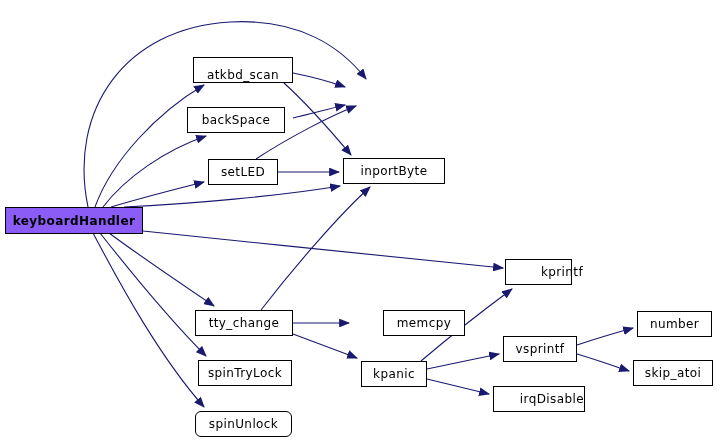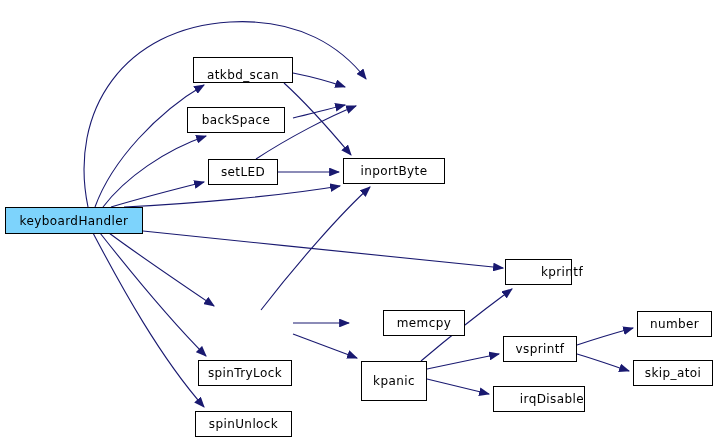--- a/index.html
+++ b/index.html
@@ -31,21 +31,22 @@
     display: flex;
     align-items: center;
     justify-content: center;
     font-size: 12px;
     letter-spacing: 0.4px;
     color: #000000;
     white-space: nowrap;
     cursor: pointer;
   }
   .node.root {
-    background: #7dd3fc;
+    background: #8b5cf6;
+    font-weight: bold;
   }
 </style>
 </head>
 <body>
 
 <div id="call-graph">
   <svg id="edge-layer" viewBox="0 0 720 443" xmlns="http://www.w3.org/2000/svg">
       <defs>
         <marker id="arrow" viewBox="0 0 10 8" refX="9" refY="4" markerWidth="10" markerHeight="8" orient="auto">
           <path d="M 0 0 L 10 4 L 0 8 Z" fill="#191970"></path>
@@ -86,30 +87,33 @@
     </div>
     <div class="node" style="left: 208px; top: 159px; width: 70px; height: 26px;">
       <span>setLED</span>
     </div>
     <div class="node" style="left: 343px; top: 158px; width: 102px; height: 26px;">
       <span>inportByte</span>
     </div>
     <div class="node" style="left: 505px; top: 259px; width: 67px; height: 26px; padding-left: 47px;">
       <span>kprintf</span>
     </div>
+    <div class="node" style="left: 195px; top: 310px; width: 98px; height: 26px;">
+      <span>tty_change</span>
+    </div>
     <div class="node" style="left: 353px; top: 310px; width: 82px; height: 26px; margin-left: 30px;">
       <span>memcpy</span>
     </div>
     <div class="node" style="left: 198px; top: 360px; width: 94px; height: 26px;">
       <span>spinTryLock</span>
     </div>
-    <div class="node" style="left: 195px; top: 411px; width: 97px; height: 26px;">
+    <div class="node" style="left: 195px; top: 411px; width: 97px; height: 26px; border-radius: 6px;">
       <span>spinUnlock</span>
     </div>
-    <div class="node" style="left: 361px; top: 361px; width: 66px; height: 40px;">
+    <div class="node" style="left: 361px; top: 361px; width: 66px; height: 26px;">
       <span>kpanic</span>
     </div>
     <div class="node" style="left: 503px; top: 336px; width: 74px; height: 26px;">
       <span>vsprintf</span>
     </div>
     <div class="node" style="left: 493px; top: 386px; width: 92px; height: 26px; justify-content: flex-end;">
       <span>irqDisable</span>
     </div>
     <div class="node" style="left: 637px; top: 311px; width: 75px; height: 26px; justify-content: center;">
       <span>number</span>

